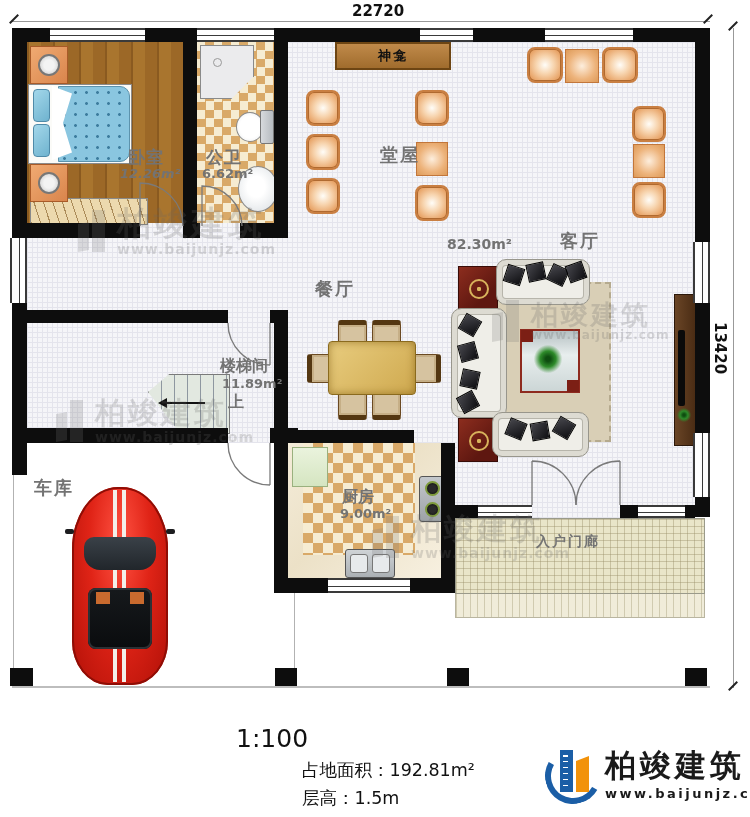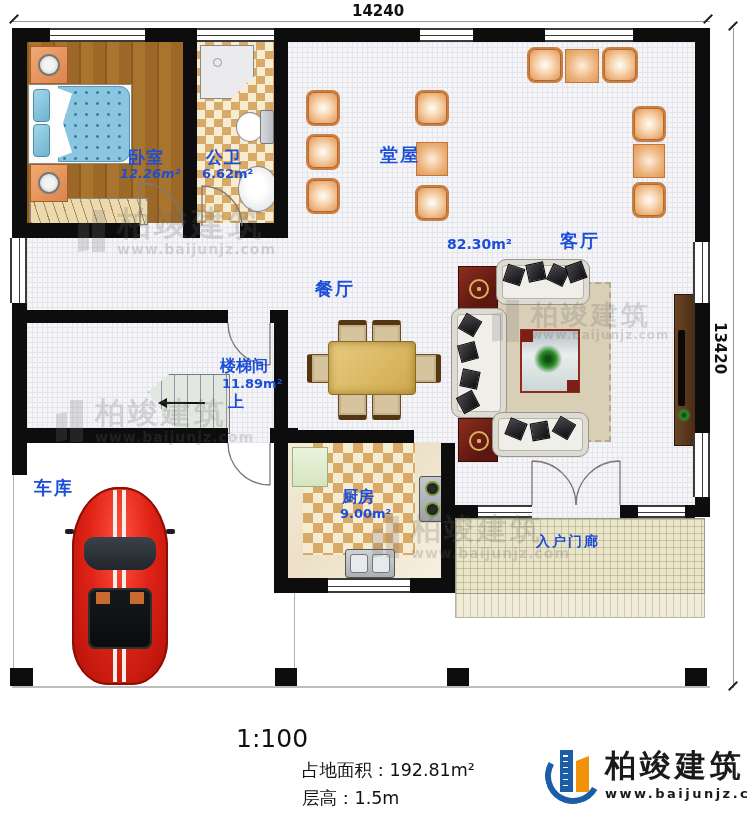--- a/index.html
+++ b/index.html
@@ -60,21 +60,21 @@
   .soval{position:absolute;background:radial-gradient(ellipse at 45% 45%,#fff 30%,#dfe3e6 85%,#c9cdd1);border:1.5px solid #8a8a8a;border-radius:50%;z-index:10;}
   .shrine{position:absolute;background:linear-gradient(#c08a4a,#a06c2d);border:2px solid #6d4513;display:flex;align-items:center;justify-content:center;font-weight:bold;font-size:13px;letter-spacing:2px;z-index:12;}
   .stove{position:absolute;background:linear-gradient(#c4c8cc,#9da2a6);border:1px solid #555;border-radius:3px;z-index:11;}
   .stove::before,.stove::after{content:"";position:absolute;left:50%;width:11px;height:11px;margin-left:-8px;border-radius:50%;background:radial-gradient(circle,#2a2a2a 40%,#0c0c0c);border:2.5px solid #7e9b3c;}
   .stove::before{top:4px;} .stove::after{bottom:4px;}
   .ksink{position:absolute;background:linear-gradient(#cfd3d6,#abb0b4);border:1px solid #555;border-radius:3px;z-index:11;}
   .ksink::before,.ksink::after{content:"";position:absolute;top:4px;bottom:4px;width:16px;background:#e7eaec;border:1px solid #777;border-radius:3px;}
   .ksink::before{left:4px;} .ksink::after{right:4px;}
   .board{position:absolute;background:linear-gradient(#eaf3dd,#d5e5c1);border:1px solid #9ab07e;z-index:10;}
   
-  .lbl{position:absolute;font-weight:bold;color:#1d4ed8;white-space:nowrap;z-index:40;}
+  .lbl{position:absolute;font-weight:bold;color:#737373;white-space:nowrap;z-index:40;}
   .dim{position:absolute;font-weight:bold;color:#111;z-index:40;font-size:15px;}
   .dimline{position:absolute;z-index:5;}
   .tick{position:absolute;width:12px;height:2px;background:#222;transform:rotate(-45deg);z-index:6;}
   
   .wm{position:absolute;display:flex;align-items:center;gap:9px;opacity:.22;z-index:45;pointer-events:none;}
   .wm-glyph{width:30px;height:44px;position:relative;flex:none;}
   .wm-glyph::before{content:"";position:absolute;left:0;bottom:3px;width:11px;height:28px;background:#777;transform:skewY(-10deg);}
   .wm-glyph::after{content:"";position:absolute;right:3px;top:0;width:13px;height:42px;background:#777;}
   .wm-name{font-size:30px;font-weight:bold;color:#666;letter-spacing:3px;line-height:1;}
   .wm-url{font-size:14px;font-weight:bold;color:#666;letter-spacing:1px;line-height:1.3;}
@@ -95,21 +95,21 @@
 <body>
 
 <div id="stage">
 
   <div class="dimline" style="left:12px;top:21px;width:698px;border-top:1px solid #999;"></div>
   <div class="tick" style="left:8px;top:18px;"></div>
   <div class="tick" style="left:702px;top:18px;"></div>
   <div class="dimline" style="left:733px;top:28px;height:660px;border-left:1px solid #999;"></div>
   <div class="tick" style="left:727px;top:25px;"></div>
   <div class="tick" style="left:727px;top:685px;"></div>
-  <div class="dim" style="left:352px;top:2px;">14240</div>
+  <div class="dim" style="left:352px;top:2px;">22720</div>
   <div class="dim" style="left:729px;top:322px;transform:rotate(90deg);transform-origin:0 0;">13420</div>
 
   <div class="abs grid" style="left:27px;top:42px;width:668px;height:476px;"></div>
   <div class="abs wood" style="left:27px;top:42px;width:156px;height:181px;"></div>
   <div class="abs checker small" style="left:197px;top:42px;width:77px;height:181px;"></div>
   <div class="abs garagef" style="left:13px;top:443px;width:282px;height:243px;"></div>
   <div class="abs marble" style="left:288px;top:443px;width:153px;height:135px;"></div>
   <div class="abs checker" style="left:303px;top:443px;width:112px;height:112px;"></div>
   <div class="abs porchf" style="left:455px;top:518px;width:250px;height:76px;"></div>
   <div class="abs steps" style="left:455px;top:594px;width:250px;height:24px;"></div>
@@ -185,20 +185,23 @@
   <div class="pillowb" style="left:33px;top:124px;width:15px;height:31px;"></div>
   <div class="blanket" style="left:58px;top:86px;width:70px;height:74px;"></div>
   <div class="sheet" style="left:52px;top:86px;width:20px;height:74px;"></div>
   <div class="wardrobe" style="left:30px;top:198px;width:116px;height:25px;"></div>
 
   <div class="shower" style="left:200px;top:45px;width:52px;height:52px;"></div>
   <div class="ttank" style="left:260px;top:110px;width:12px;height:32px;"></div>
   <div class="tbowl" style="left:236px;top:112px;width:26px;height:28px;"></div>
   <div class="soval" style="left:238px;top:166px;width:38px;height:44px;"></div>
 
+  <div class="shrine" style="left:335px;top:42px;width:112px;height:24px;">
+      <span>神龛</span>
+    </div>
 
   <div class="w" style="left:12px;top:28px;width:38px;height:14px;"></div>
   <div class="w" style="left:145px;top:28px;width:52px;height:14px;"></div>
   <div class="w" style="left:274px;top:28px;width:146px;height:14px;"></div>
   <div class="w" style="left:473px;top:28px;width:72px;height:14px;"></div>
   <div class="w" style="left:633px;top:28px;width:77px;height:14px;"></div>
   <div class="w" style="left:12px;top:42px;width:15px;height:196px;"></div>
   <div class="w" style="left:12px;top:303px;width:15px;height:172px;"></div>
   <div class="w" style="left:695px;top:42px;width:15px;height:200px;"></div>
   <div class="w" style="left:695px;top:303px;width:15px;height:130px;"></div>

